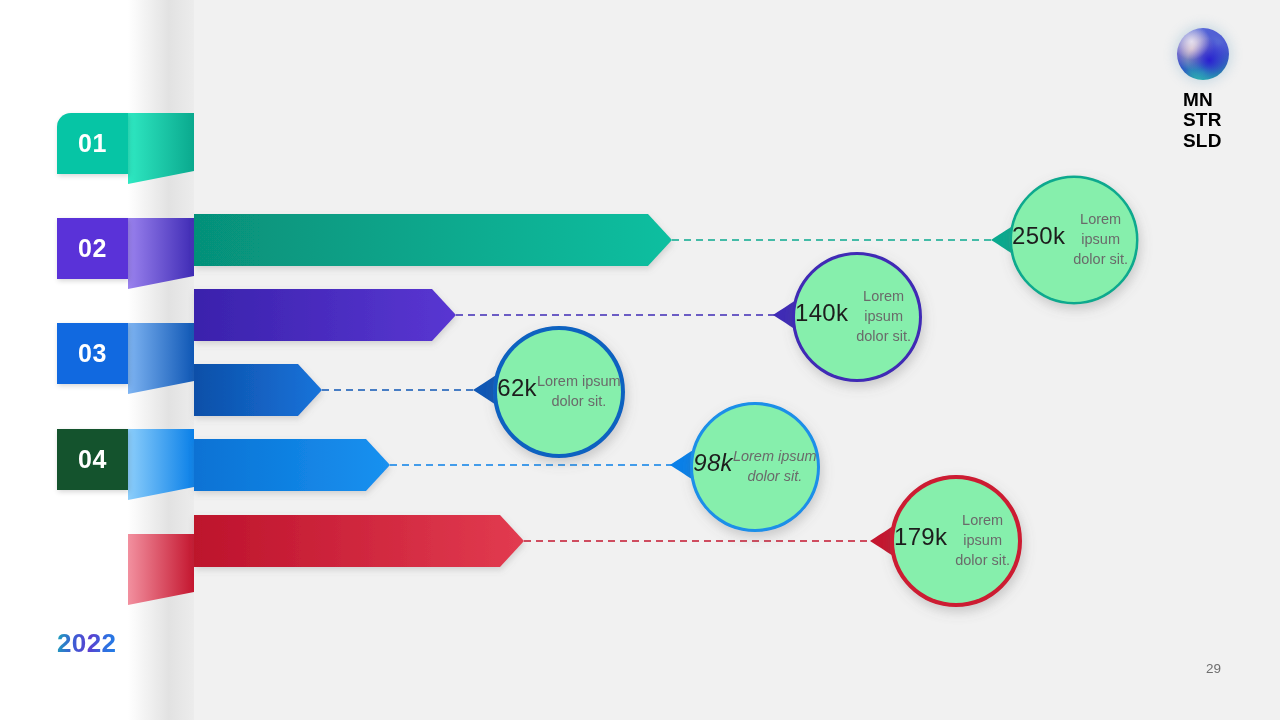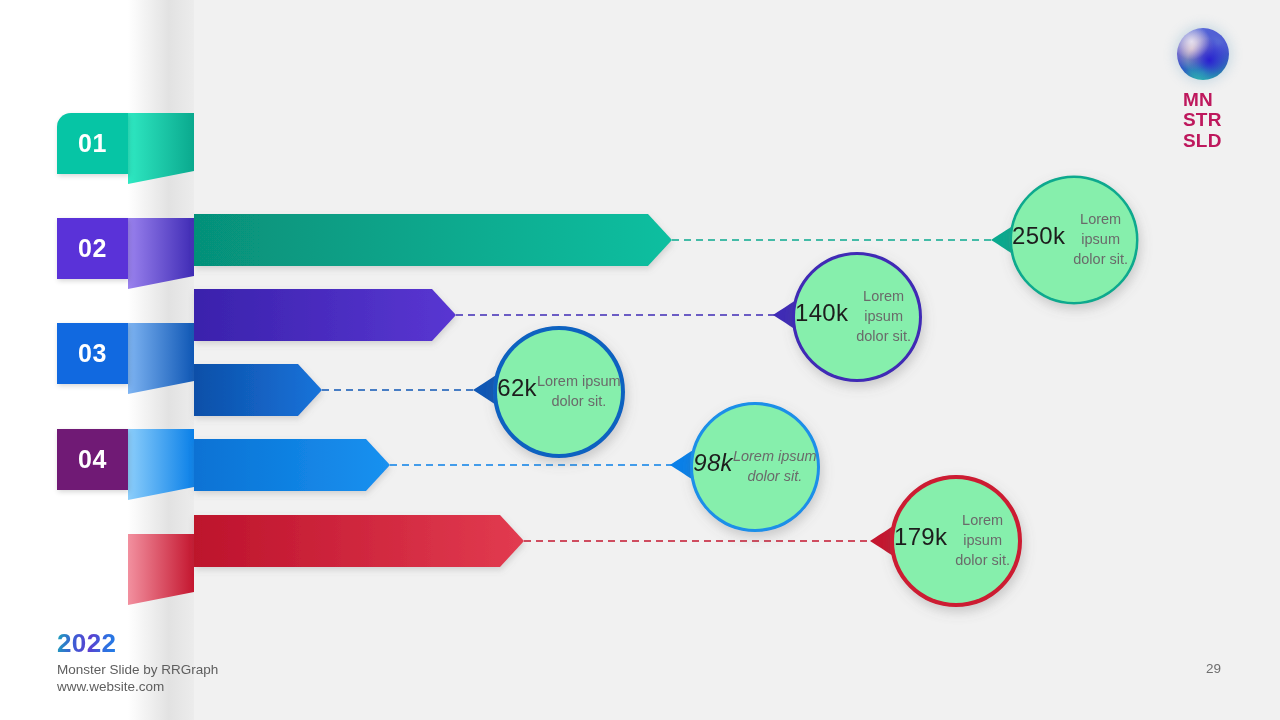--- a/index.html
+++ b/index.html
@@ -51,21 +51,21 @@
       radial-gradient(circle at 28% 26%, rgba(255,255,255,.72) 0%, rgba(255,255,255,0) 34%),
       radial-gradient(circle at 62% 62%, #2a1fd0 0%, rgba(42,31,208,0) 48%),
       radial-gradient(circle at 30% 40%, #c9a8b8 0%, rgba(201,168,184,0) 45%),
       radial-gradient(circle at 78% 30%, #5a6fd6 0%, rgba(90,111,214,0) 55%),
       radial-gradient(circle at 50% 85%, #2dc7b0 0%, rgba(45,199,176,0) 60%),
       linear-gradient(145deg,#6b8de0,#2b1fcb 55%,#1d9f8e);
     box-shadow:0 0 11px 3px rgba(120,170,200,.30);
   }
   #logotext {
     position:absolute; left:1183px; top:90px;
-    font-size:19px; font-weight:bold; color:#be185d;
+    font-size:19px; font-weight:bold; color:#000000;
     line-height:1.07; letter-spacing:.2px;
   }
 
   
   #year {
     position:absolute; left:57px; top:628px;
     font-size:26px; font-weight:bold; letter-spacing:.4px;
     background:linear-gradient(100deg,#1aa7b8 0%,#3b5fd4 28%,#5b3fd0 55%,#2f6fe0 80%,#1f7fe8 100%);
     -webkit-background-clip:text; background-clip:text;
     -webkit-text-fill-color:transparent; color:#3b5fd4;
@@ -203,21 +203,21 @@
     <span>01</span>
   </div>
   <div class="numbox" style="left:57px; top:218px; background:#5a32d8;
               box-shadow:1px 2px 5px rgba(0,0,0,.16);">
     <span>02</span>
   </div>
   <div class="numbox" style="left:57px; top:323px; background:#1169e0;
               box-shadow:1px 2px 5px rgba(0,0,0,.16);">
     <span>03</span>
   </div>
-  <div class="numbox" style="left:57px; top:429px; background:#701a75;
+  <div class="numbox" style="left:57px; top:429px; background:#14532d;
               box-shadow:1px 2px 5px rgba(0,0,0,.16);">
     <span>04</span>
   </div>
 
   <div class="bubble" style="left:1012px; top:178px; width:124px; height:124px;">
     <div class="val">250k</div>
     <div class="cap">
       <div>Lorem ipsum</div>
       <div>dolor sit.</div>
     </div>
@@ -258,19 +258,15 @@
   <div id="logo">
     <div class="ball"></div>
   </div>
   <div id="logotext">
     <div>MN</div>
     <div>STR</div>
     <div>SLD</div>
   </div>
 
   <div id="year">2022</div>
-  <div id="credit">
-    <div>Monster Slide  by RRGraph</div>
-    <div>www.website.com</div>
-  </div>
   <div id="pagenum">29</div>
 
 </div>
 
 </body></html>

